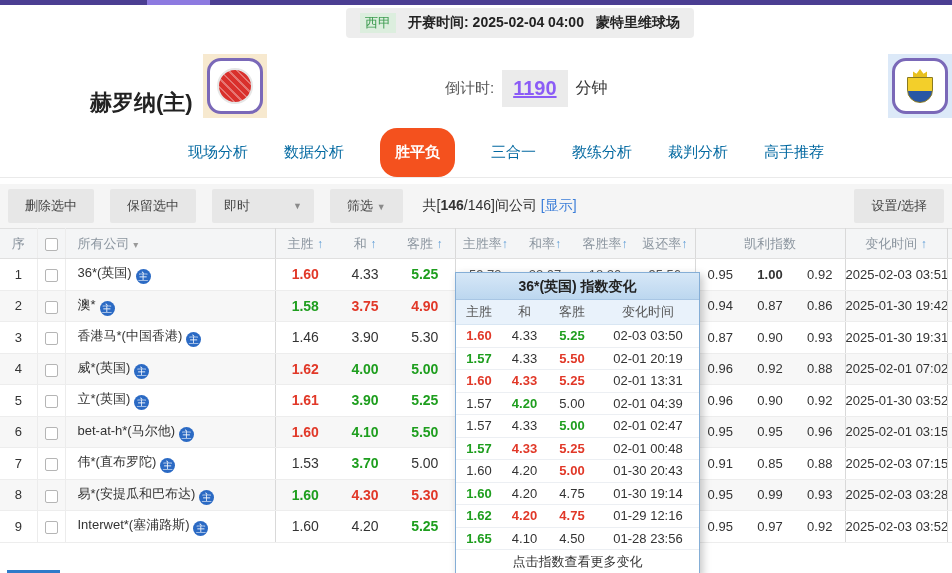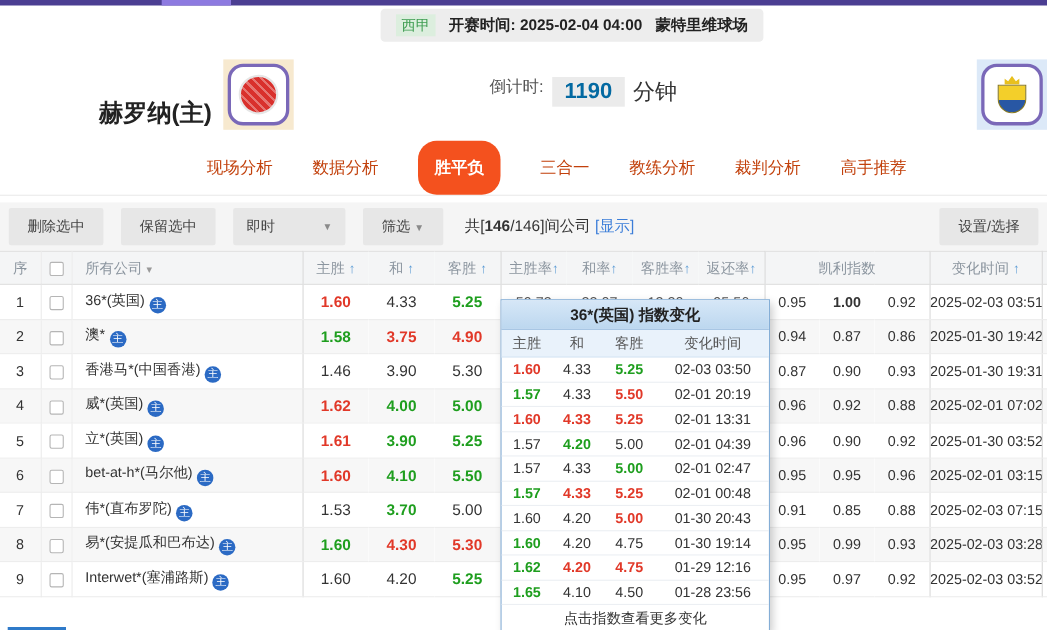--- a/index.html
+++ b/index.html
@@ -27,29 +27,29 @@
   .badge-wrap.away-bg { background:#dcе9f8; background:#dce9f8; }
   .badge-inner { width:56px; height:56px; background:#fff; border:3px solid #7a68b8; border-radius:14px;
     display:flex; align-items:center; justify-content:center; }
   .crest-home { width:36px; height:36px; border-radius:50%; background:#d9302c; border:2px solid #e6e6e6;
     background-image:repeating-linear-gradient(45deg,#d9302c 0 4px,#ffffff55 4px 6px); }
   .crest-away { position:relative; width:26px; height:34px; }
   .crest-away .shield { position:absolute; bottom:0; left:0; width:26px; height:26px;
     background:linear-gradient(#f3cf2a 0 55%, #2857a4 55% 100%); border-radius:0 0 13px 13px; border:1px solid #8a7a20; }
   .crest-away .crown { position:absolute; top:0; left:6px; width:14px; height:8px; background:#e8c01e;
     clip-path:polygon(0 100%,0 30%,25% 60%,50% 0,75% 60%,100% 30%,100% 100%); }
-  .countdown { position:absolute; left:445px; top:30px; display:flex; align-items:flex-start; gap:8px; }
+  .countdown { position:absolute; left:445px; top:30px; display:flex; align-items:center; gap:8px; }
   .countdown-label { font-size:15px; color:#555; }
-  .countdown-value { background:#ebebeb; padding:2px 11px; font-size:20px; font-weight:bold; color:#0369a1; }
-  .countdown-unit { font-size:20px; color:#333; }
+  .countdown-value { background:#ebebeb; padding:7px 11px; font-size:20px; font-weight:bold; color:#8b5cf6;text-decoration:underline; }
+  .countdown-unit { font-size:16px; color:#333; }
 
   
   .nav-row { height:50px; border-bottom:1px solid #eaeaea; display:flex; align-items:center; gap:36px;
     padding-left:188px; font-size:15px; }
-  .nav-tab { color:#c2410c; cursor:pointer; white-space:nowrap; }
+  .nav-tab { color:#0369a1; cursor:pointer; white-space:nowrap; }
   .nav-tab.active { background:#f4511e; color:#fff; font-weight:bold; border-radius:17px; padding:15px 15px; }
 
   
   .toolbar { height:44px; margin-top:6px; background:#f5f5f5; display:flex; align-items:center;
     padding:0 8px; gap:16px; font-size:13px; }
   .tb-btn { background:#e7e7e7; color:#444; padding:8px 17px; border-radius:2px; white-space:nowrap; cursor:pointer; }
   .tb-select { background:#e7e7e7; color:#444; padding:8px 12px; border-radius:2px; width:102px;
     display:flex; justify-content:space-between; align-items:center; cursor:pointer; }
   .caret { color:#8a8a8a; font-size:9px; }
   .tb-count { font-size:14px; color:#333; margin-left:4px; white-space:nowrap; }

